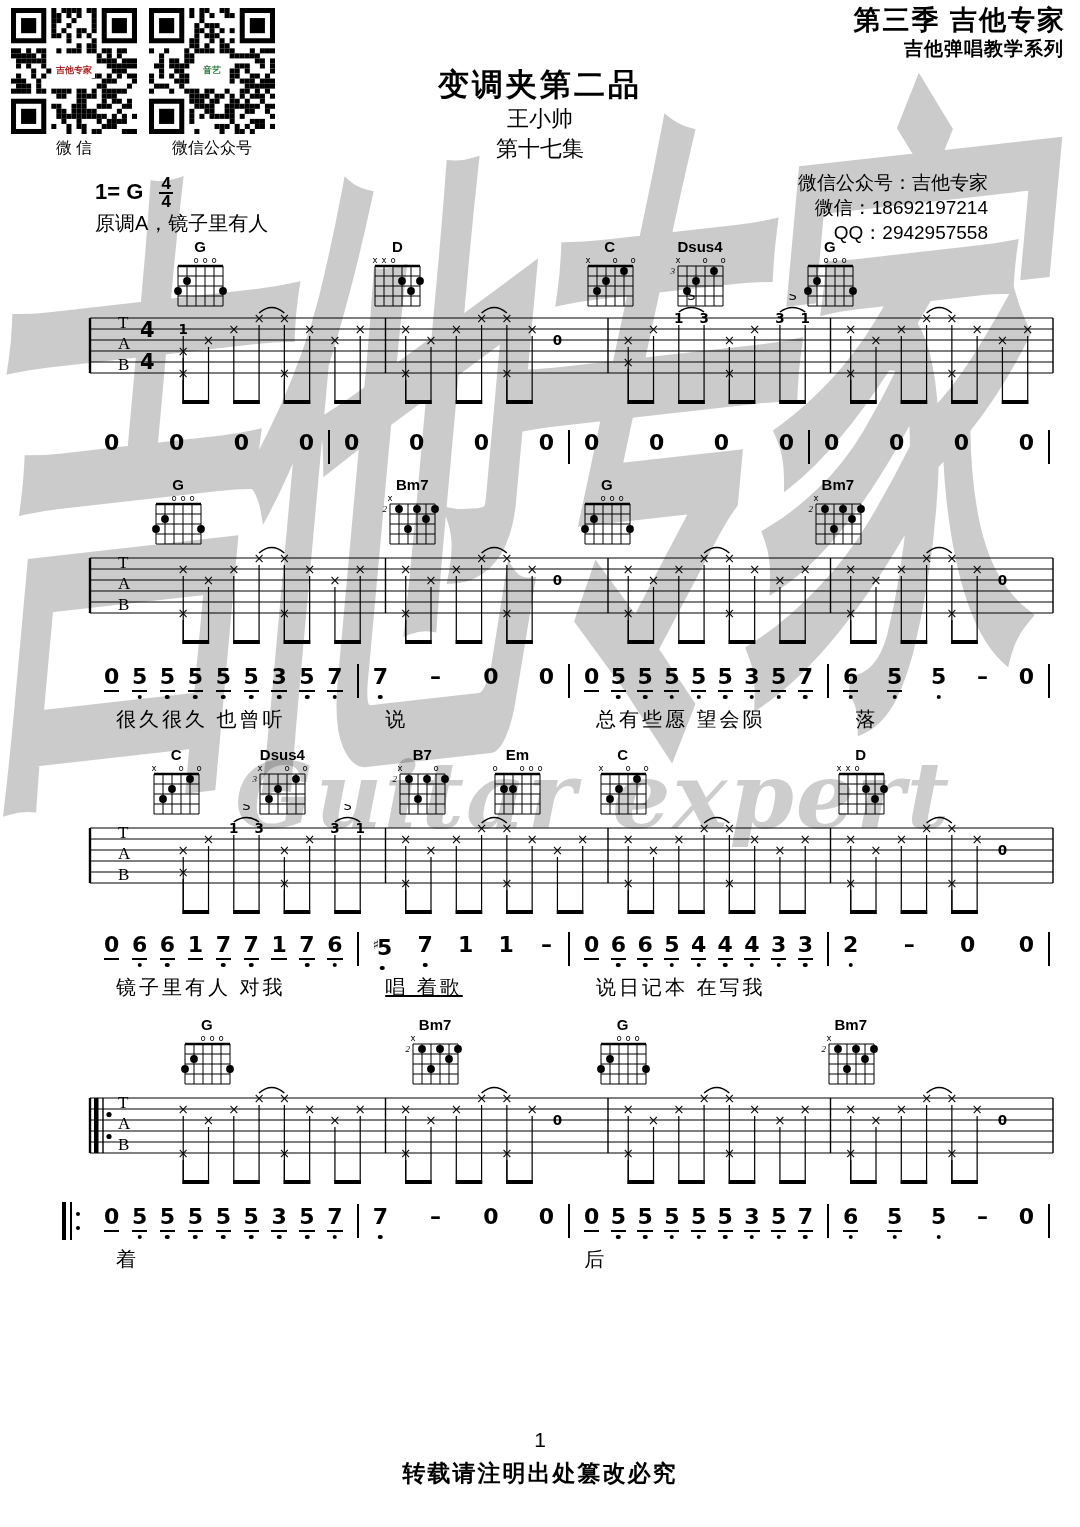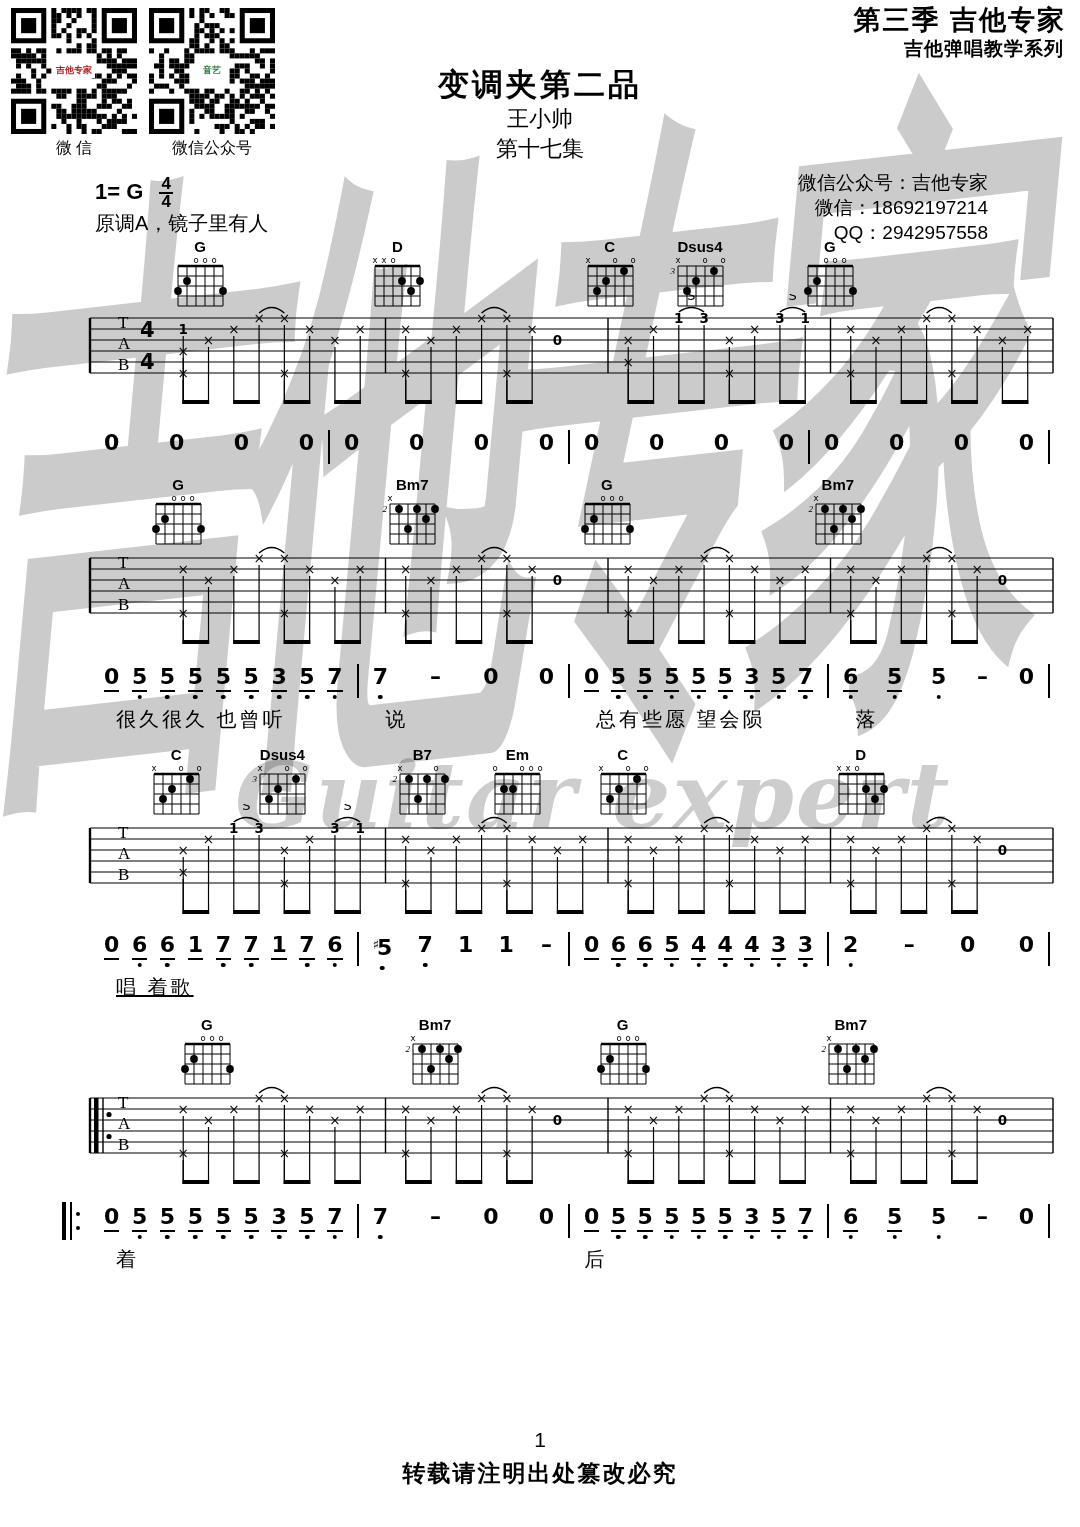--- a/index.html
+++ b/index.html
@@ -1318,21 +1318,23 @@
         <div class="mbar"></div>
         <div class="mm" style="flex:1 1 0;">
           <span class="tok dot">2</span>
           <span class="tok">–</span>
           <span class="tok">0</span>
           <span class="tok">0</span>
         </div>
         <div class="mbar"></div>
       </div>
       <div class="lyr" style="top:974px">
+        <div class="lm" style="flex:1.25 1 0;">镜子里有人 对我</div>
         <div class="lm" style="flex:0.95 1 0;text-decoration:underline;">唱 着歌</div>
+        <div class="lm" style="flex:1.2 1 0;">说日记本 在写我</div>
         <div class="lm" style="flex:1 1 0;"></div>
       </div>
       <div class="chords" style="top:1018px">
         <div class="chord" style="left:13%">
             <div class="cname">G</div>
             <svg width="64" height="56" viewBox="0 0 64 56" xmlns="http://www.w3.org/2000/svg">
             <line x1="10" y1="12" x2="10" y2="52" stroke="#000" stroke-width="1"></line>
             <line x1="19" y1="12" x2="19" y2="52" stroke="#000" stroke-width="1"></line>
             <line x1="28" y1="12" x2="28" y2="52" stroke="#000" stroke-width="1"></line>
             <line x1="37" y1="12" x2="37" y2="52" stroke="#000" stroke-width="1"></line>

